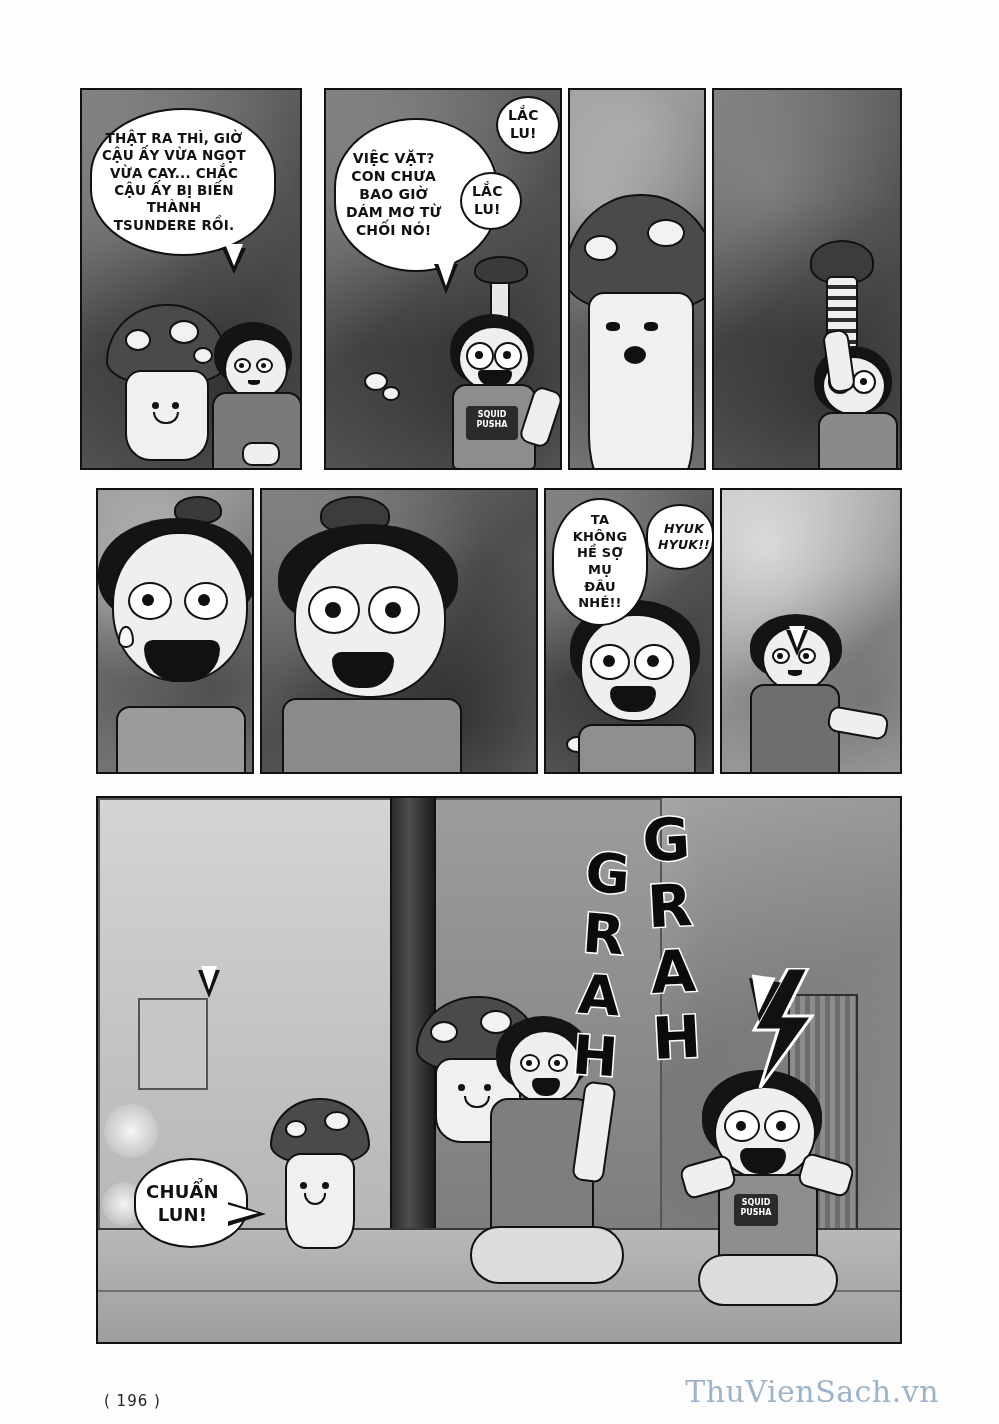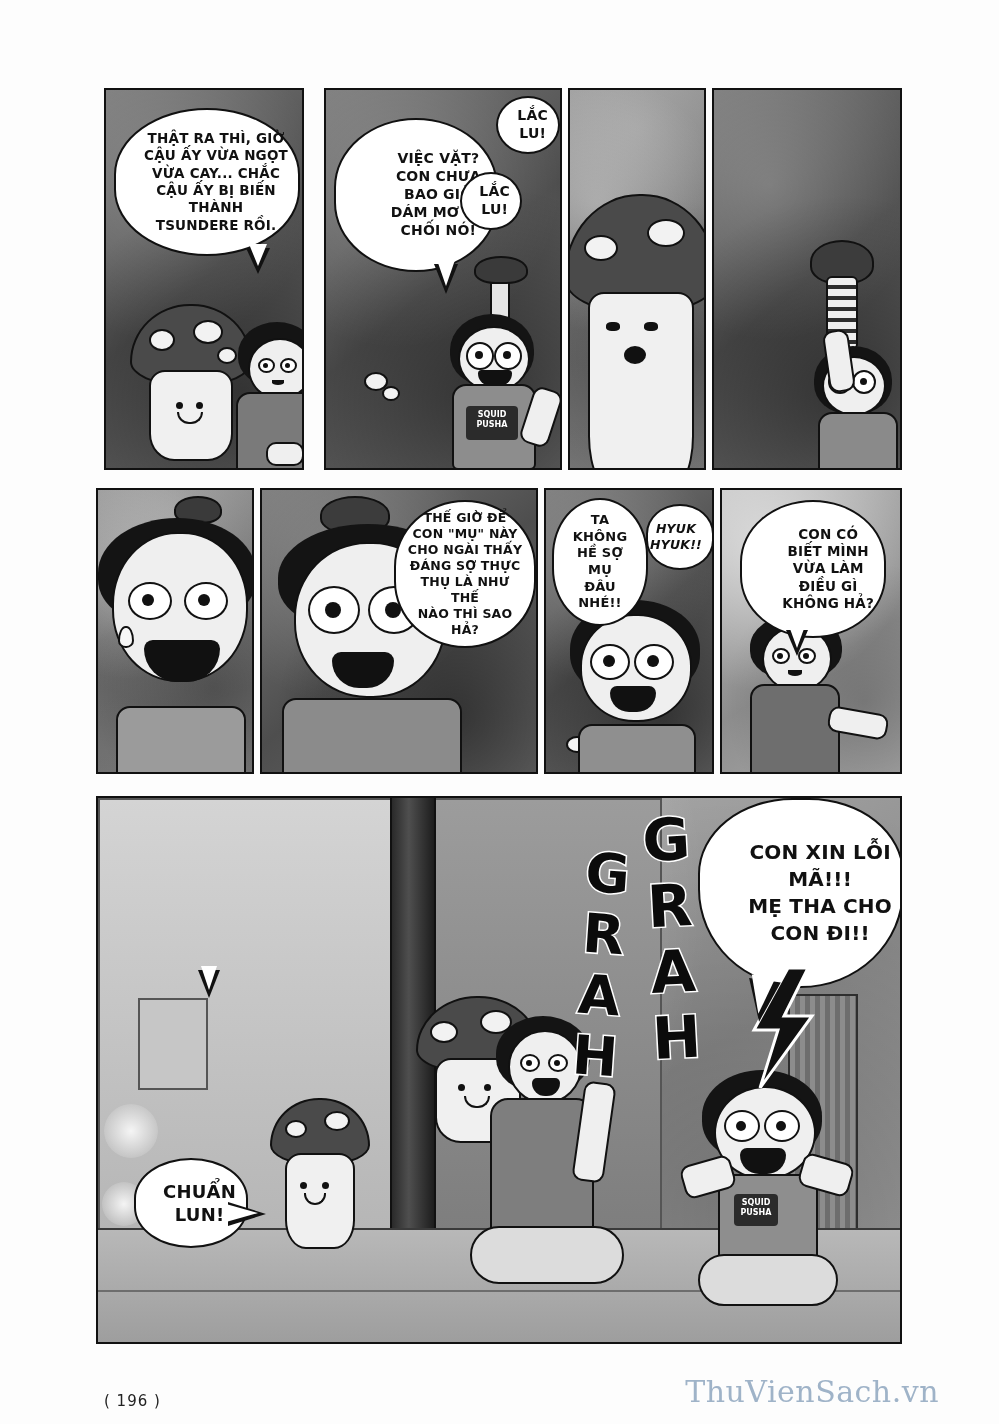--- a/index.html
+++ b/index.html
@@ -54,21 +54,21 @@
   }
 
   
   .balloon {
     position: absolute;
     background: #fff;
     border: 2.5px solid #111;
     border-radius: 50% / 45%;
     display: flex;
     align-items: center;
-    justify-content: flex-end;
+    justify-content: flex-start;
     text-align: center;
     box-sizing: border-box;
     padding: 8px 10px;
     z-index: 5;
   }
   .balloon span {
     display: block;
     font-family: "DejaVu Sans", sans-serif;
     font-weight: 700;
     color: #111;
@@ -200,21 +200,21 @@
     font-size: 30px;
     color: #9fb3c8;
     letter-spacing: 0.5px;
   }
 </style>
 </head>
 <body>
 
 <div class="page">
 
-  <div class="panel" style="left:104px; top:88px; width:200px; height:382px;">
+  <div class="panel" style="left:80px; top:88px; width:222px; height:382px;">
     <div class="tex dark"></div>
 
     <div class="mushroom" style="left:24px; top:214px; width:118px; height:150px;">
       <div class="cap">
         <i style="left:14%;top:30%;width:22px;height:18px;"></i>
         <i style="left:52%;top:18%;width:26px;height:20px;"></i>
         <i style="left:72%;top:52%;width:16px;height:13px;"></i>
       </div>
       <div class="stem"></div>
       <div class="face" style="left:44px; top:96px; width:40px; height:34px;">
@@ -365,29 +365,20 @@
       <div class="eye" style="left:40px; top:84px; width:48px; height:44px;">
         <i class="pupil" style="left:15px; top:14px; width:16px; height:16px;"></i>
       </div>
       <div class="eye" style="left:100px; top:84px; width:48px; height:44px;">
         <i class="pupil" style="left:15px; top:14px; width:16px; height:16px;"></i>
       </div>
       <div style="position:absolute; left:64px; top:150px; width:62px; height:36px; background:#111; border-radius:10px 10px 30px 30px;"></div>
       <div class="body" style="left:14px; top:196px; width:176px; height:78px; background:#8b8b8b;"></div>
     </div>
 
-    <div class="balloon" style="left:132px; top:10px; width:142px; height:148px;">
-      <span style="font-size:12.5px;">THẾ GIỜ ĐỂ
-CON "MỤ" NÀY
-CHO NGÀI THẤY
-ĐÁNG SỢ THỰC
-THỤ LÀ NHƯ THẾ
-NÀO THÌ SAO
-HẢ?</span>
-    </div>
   </div>
 
   <div class="panel" style="left:544px; top:488px; width:170px; height:286px;">
     <div class="tex dark"></div>
 
     <div class="fig" style="left:18px; top:110px; width:150px; height:176px;">
       <div class="hair" style="left:6px; top:0px; width:130px; height:98px;"></div>
       <div class="head" style="left:16px; top:14px; width:108px; height:104px; border-radius:48%;"></div>
       <div class="eye" style="left:26px; top:44px; width:36px; height:32px;">
         <i class="pupil" style="left:11px; top:9px; width:12px; height:12px;"></i>
@@ -425,27 +416,20 @@
         <i class="pupil" style="left:3px; top:3px; width:6px; height:6px;"></i>
       </div>
       <div class="eye" style="left:62px; top:34px; width:14px; height:12px;">
         <i class="pupil" style="left:3px; top:3px; width:6px; height:6px;"></i>
       </div>
       <div class="mouth" style="left:52px; top:56px; width:14px; height:6px;"></div>
       <div class="body" style="left:14px; top:70px; width:86px; height:92px; background:#6e6e6e;"></div>
       <div class="limb" style="left:92px; top:96px; width:56px; height:22px; transform:rotate(10deg);"></div>
     </div>
 
-    <div class="balloon" style="left:18px; top:10px; width:146px; height:138px;">
-      <span style="font-size:13.5px;">CON CÓ
-BIẾT MÌNH
-VỪA LÀM
-ĐIỀU GÌ
-KHÔNG HẢ?</span>
-    </div>
     <div class="tail-d" style="left:64px; top:140px; border-width:26px 11px 0 11px; border-color:#111 transparent transparent transparent;"></div>
     <div class="tail-d" style="left:67px; top:136px; border-width:22px 8px 0 8px; border-color:#fff transparent transparent transparent;"></div>
   </div>
 
   <div class="panel" style="left:96px; top:796px; width:806px; height:548px;">
     <div class="tex light"></div>
 
     <div class="wall-panel" style="left:0px; top:0px; width:300px; height:430px; background:linear-gradient(180deg,#d4d4d4,#b6b6b6);"></div>
     <div class="wall-panel" style="left:40px; top:200px; width:66px; height:88px; background:#c6c6c6;"></div>
     <div class="wall-panel" style="left:300px; top:0px; width:260px; height:430px; background:linear-gradient(180deg,#9c9c9c,#7e7e7e);"></div>
@@ -533,26 +517,20 @@
     <div class="tail-d" style="left:100px; top:172px; border-width:28px 11px 0 11px; border-color:#111 transparent transparent transparent;"></div>
     <div class="tail-d" style="left:103px; top:168px; border-width:24px 8px 0 8px; border-color:#fff transparent transparent transparent;"></div>
 
     <div class="balloon" style="left:36px; top:360px; width:114px; height:90px;">
       <span style="font-size:18px;">CHUẨN
 LUN!</span>
     </div>
     <div class="tail-d" style="left:130px; top:404px; border-width:12px 0 12px 38px; border-color:transparent transparent transparent #111;"></div>
     <div class="tail-d" style="left:128px; top:406px; border-width:9px 0 9px 32px; border-color:transparent transparent transparent #fff;"></div>
 
-    <div class="balloon rect" style="left:600px; top:0px; width:206px; height:190px; border-radius:46% 46% 50% 50% / 40% 40% 52% 52%;">
-      <span style="font-size:20px; line-height:1.35;">CON XIN LỖI
-MÃ!!!
-MẸ THA CHO
-CON ĐI!!</span>
-    </div>
     <div class="tail-d" style="left:648px; top:182px; border-width:42px 16px 0 16px; border-color:#111 transparent transparent transparent; transform:rotate(8deg);"></div>
     <div class="tail-d" style="left:651px; top:178px; border-width:38px 12px 0 12px; border-color:#fff transparent transparent transparent; transform:rotate(8deg);"></div>
   </div>
 
   <div class="page-number">( 196 )</div>
   <div class="watermark">ThuVienSach.vn</div>
 
 </div>
 
 </body></html>

